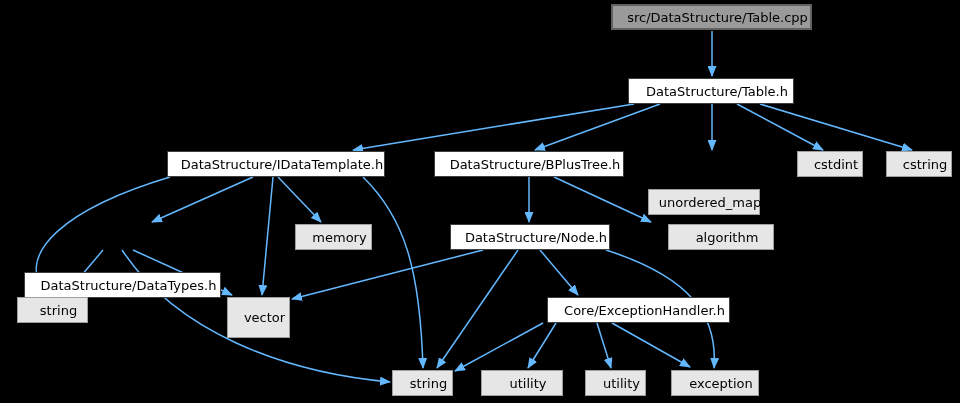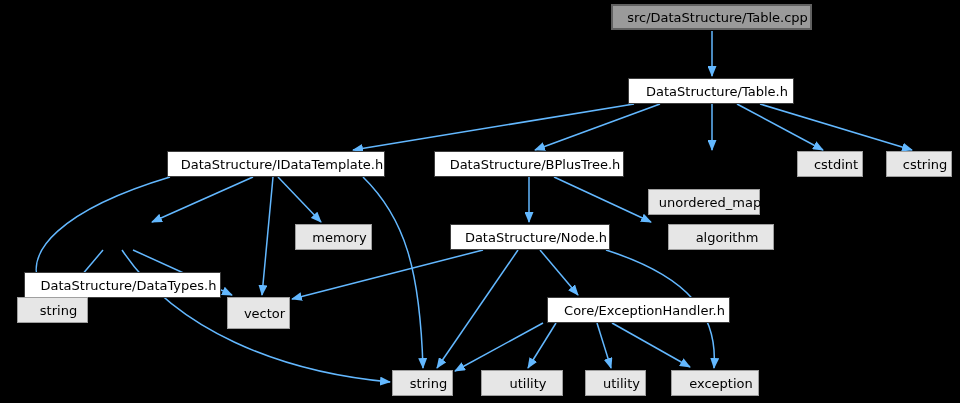--- a/index.html
+++ b/index.html
@@ -69,20 +69,20 @@
       <div class="node internal" style="left: 167px; top: 151px; width: 218px; height: 26px; text-align: center;">DataStructure/IDataTemplate.h</div>
       <div class="node internal" style="left: 434px; top: 151px; width: 190px; height: 26px;">DataStructure/BPlusTree.h</div>
       <div class="node system" style="left: 648px; top: 145px; width: 112px; height: 26px; margin-top: 44px;">unordered_map</div>
       <div class="node system" style="left: 797px; top: 151px; width: 66px; height: 26px;">cstdint</div>
       <div class="node system" style="left: 886px; top: 151px; width: 66px; height: 26px;">cstring</div>
       <div class="node internal" style="left: 24px; top: 224px; width: 197px; height: 26px; margin-top: 48px;">DataStructure/DataTypes.h</div>
       <div class="node system" style="left: 295px; top: 224px; width: 77px; height: 26px;">memory</div>
       <div class="node internal" style="left: 450px; top: 224px; width: 160px; height: 26px;">DataStructure/Node.h</div>
       <div class="node system" style="left: 668px; top: 224px; width: 106px; height: 26px;">algorithm</div>
       <div class="node system" style="left: 17px; top: 297px; width: 71px; height: 26px;">string</div>
-      <div class="node system" style="left: 227px; top: 297px; width: 63px; height: 32px;">vector</div>
+      <div class="node system" style="left: 227px; top: 297px; width: 63px; height: 41px;">vector</div>
       <div class="node internal" style="left: 499px; top: 297px; width: 183px; height: 26px; margin-left: 48px;">Core/ExceptionHandler.h</div>
       <div class="node system" style="left: 392px; top: 370px; width: 61px; height: 26px;">string</div>
       <div class="node system" style="left: 481px; top: 370px; width: 82px; height: 26px;">utility</div>
       <div class="node system" style="left: 585px; top: 370px; width: 61px; height: 26px;">utility</div>
       <div class="node system" style="left: 671px; top: 370px; width: 88px; height: 26px;">exception</div>
     </div>
 </div>
 
 </body></html>

